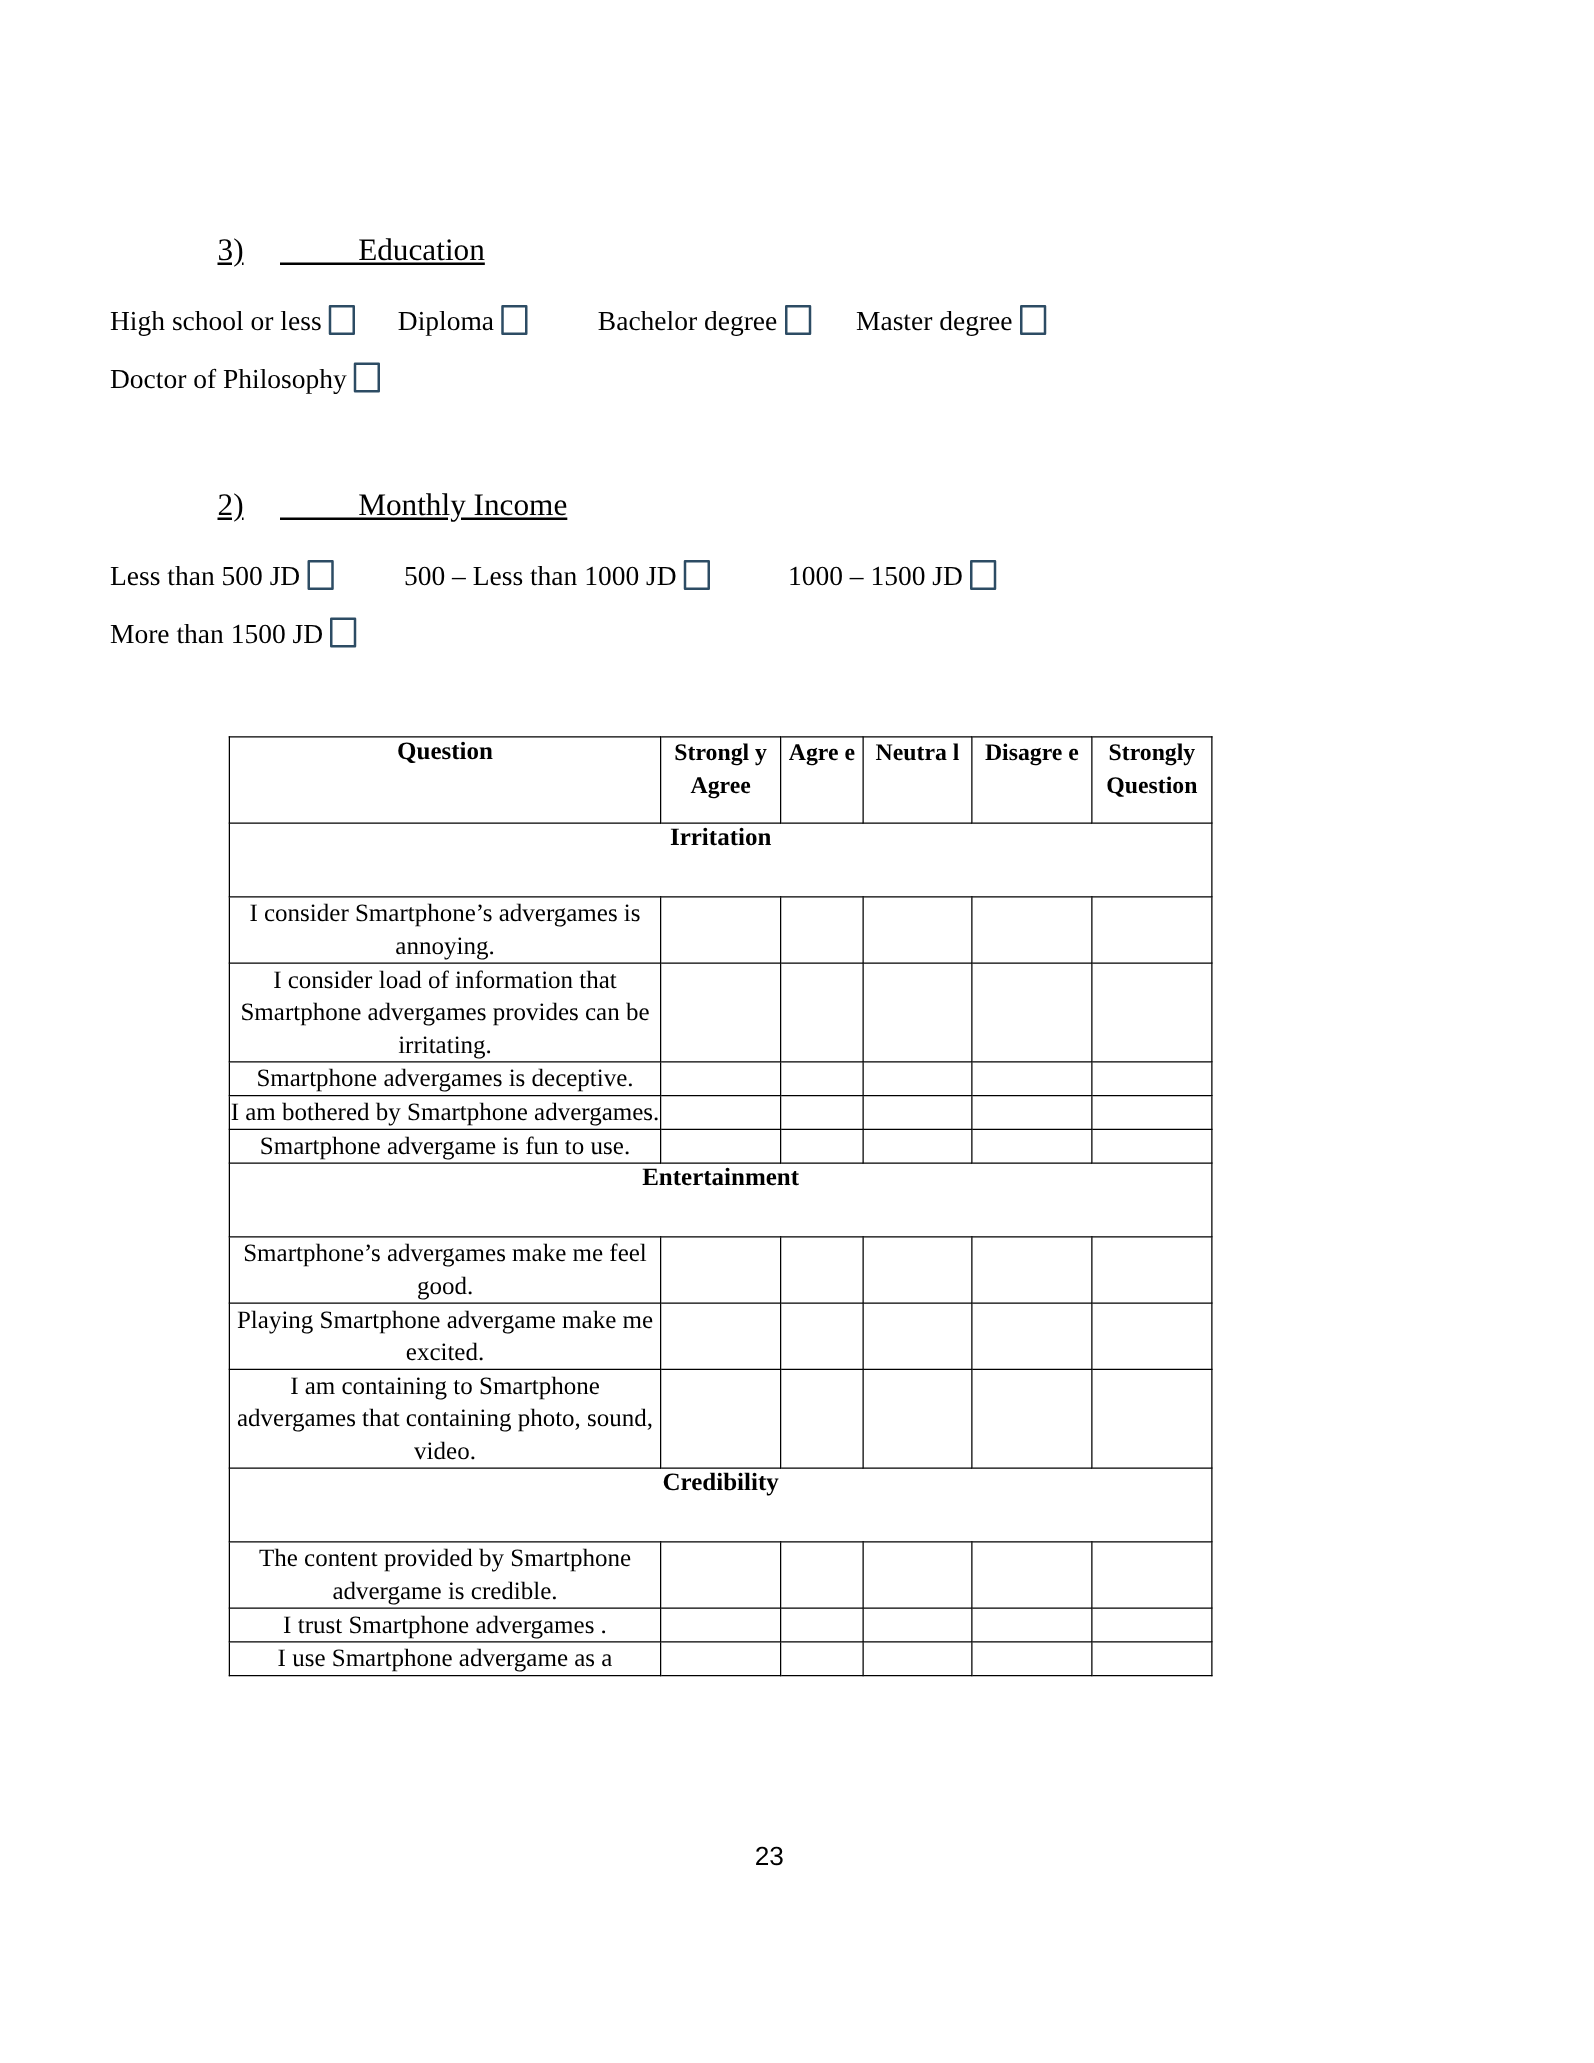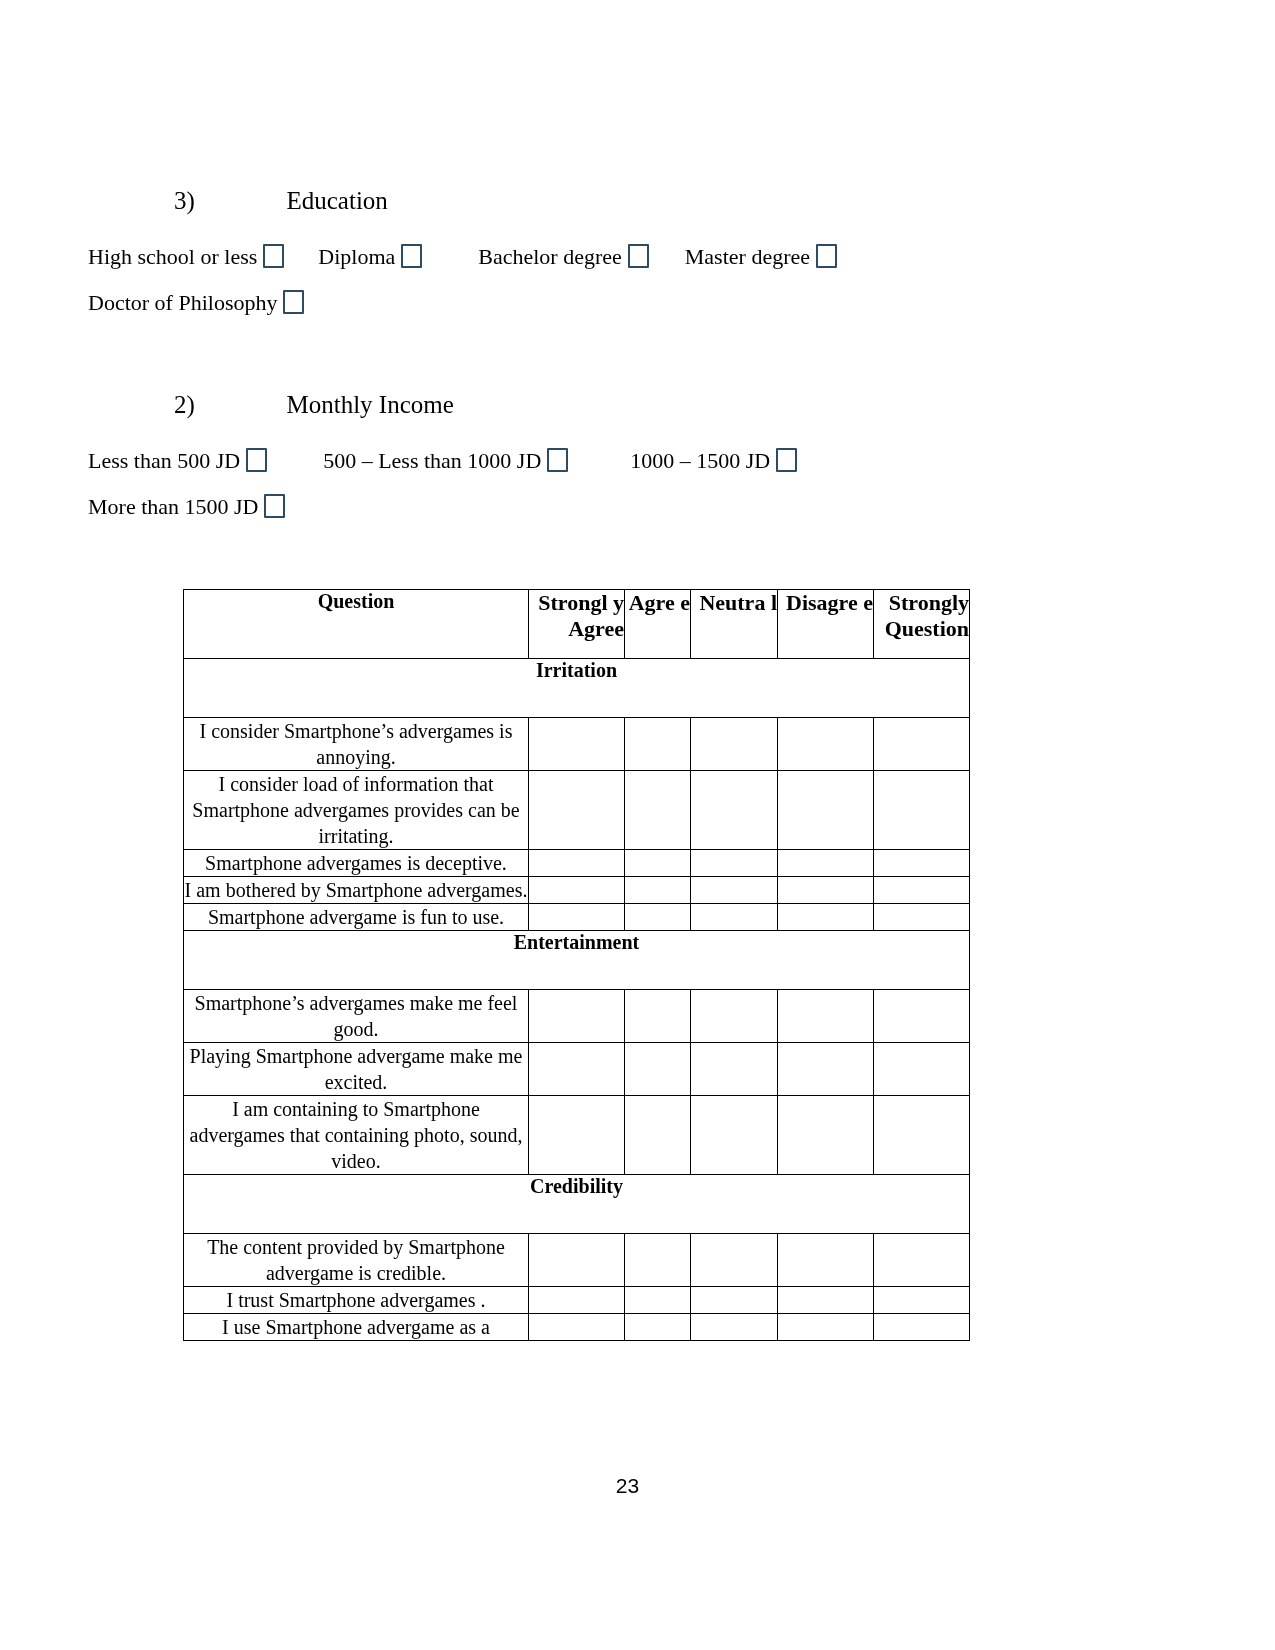--- a/index.html
+++ b/index.html
@@ -21,20 +21,21 @@
     width: 1275px;
     height: 1650px;
     box-sizing: border-box;
   }
 
   
   .qblock {
     position: absolute;
     left: 0;
     width: 1274px;
+    text-decoration: underline;
   }
 
   .qheading {
     font-size: 25px;
     line-height: 30px;
     white-space: pre;
     padding-left: 174px;
     font-family: "Liberation Serif", serif;
   }
 
@@ -95,23 +96,23 @@
   
   col.c-question { width: 345px; }
   col.c-sa { width: 96px; }
   col.c-a  { width: 66px; }
   col.c-n  { width: 87px; }
   col.c-d  { width: 96px; }
   col.c-sd { width: 96px; }
 
   th.hdr {
     font-weight: bold;
-    font-size: 22px;
+    font-size: 19px;
     line-height: 26px;
-    text-align: right;
+    text-align: center;
     vertical-align: middle;
     height: 68px;
     padding: 4px 3px;
   }
 
   th.hdr-question {
     font-weight: bold;
     font-size: 20px;
     text-align: center;
     vertical-align: middle;
@@ -134,21 +135,21 @@
     vertical-align: top;
   }
 
   td.answer {
     background: #ffffff;
   }
 
   
   .page-number {
     position: absolute;
-    left: 12px;
+    left: 0;
     top: 1474px;
     width: 1231px;
     text-align: center;
     font-family: "Liberation Sans", "DejaVu Sans", sans-serif;
     font-size: 21px;
     color: #000000;
   }
 </style>
 </head>
 <body>

